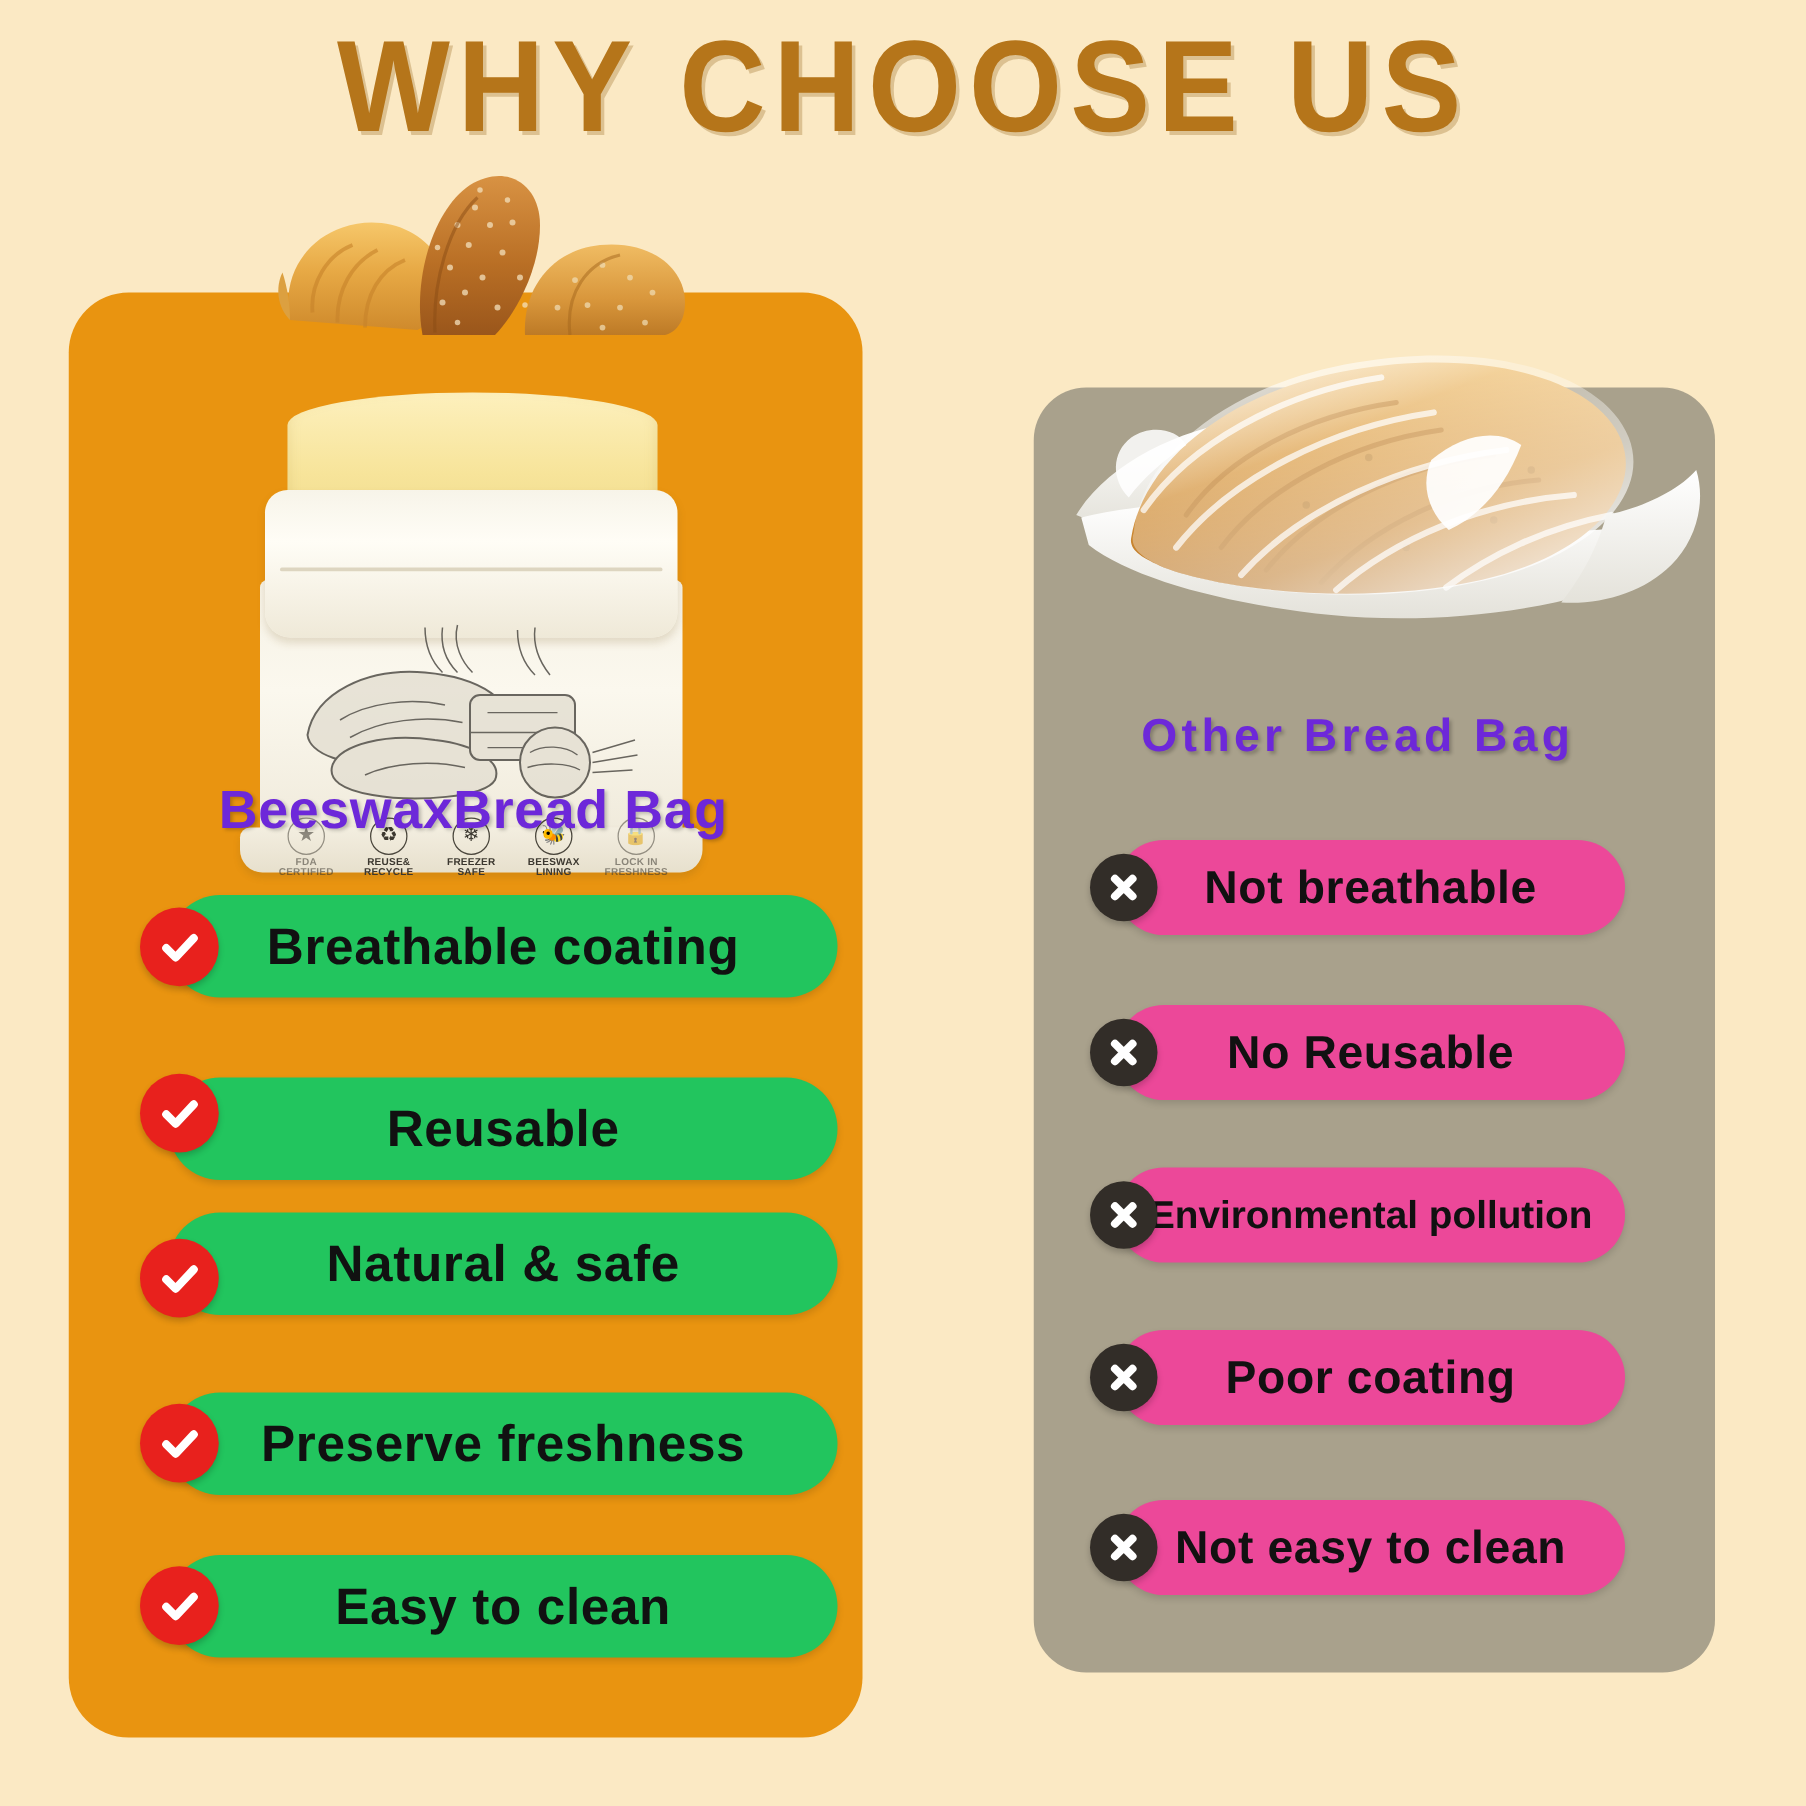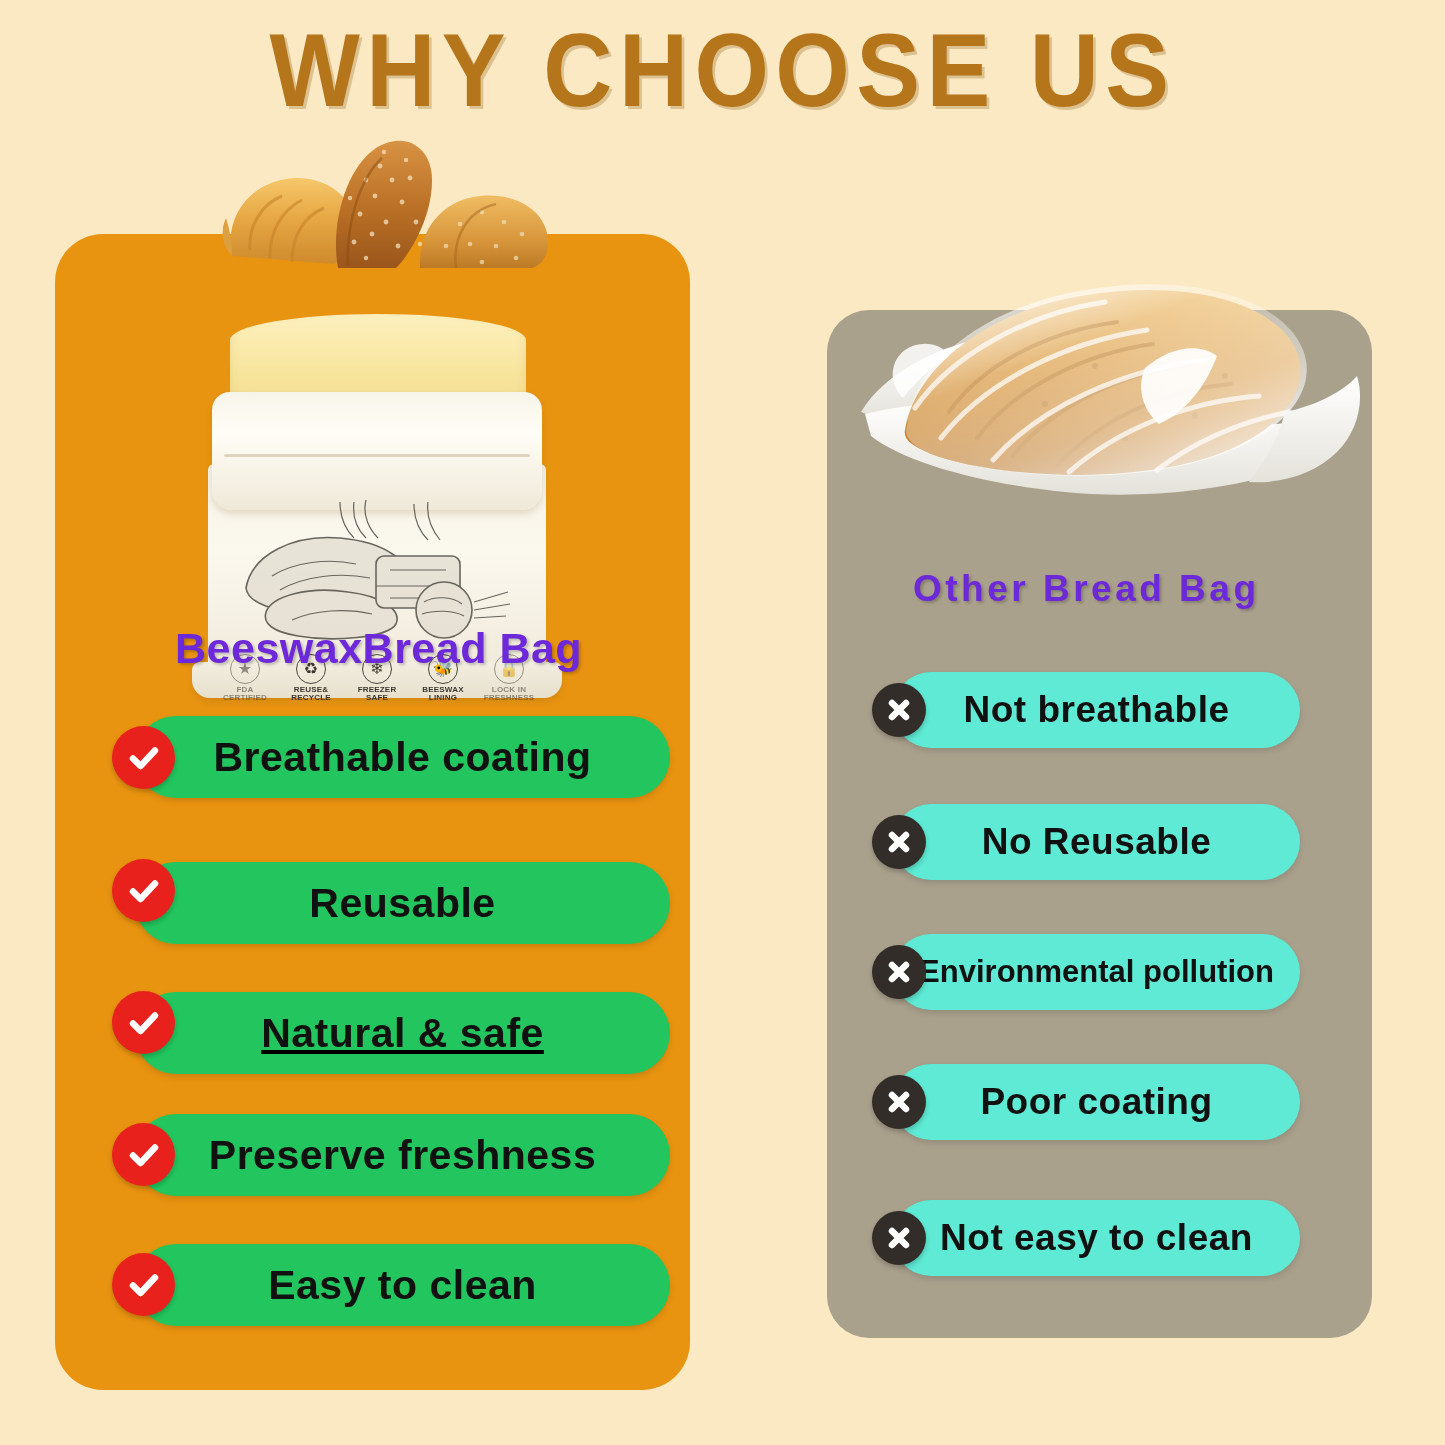--- a/index.html
+++ b/index.html
@@ -68,21 +68,21 @@
     border-radius:42px;
     box-shadow:0 3px 6px rgba(0,0,0,.13);
   }
   .pill-good{
     left:135px; width:535px; height:82px;
     background:#22c55e;
     justify-content:center;
   }
   .pill-bad{
     left:893px; width:407px; height:76px;
-    background:#5eead4;
+    background:#ec4899;
     justify-content:center;
   }
   .pill-label{
     color:#111111;
     font-weight:bold;
     white-space:nowrap;
   }
   .pill-good .pill-label{ font-size:41px; letter-spacing:.5px; }
   .pill-bad  .pill-label{ font-size:37px; letter-spacing:.5px; }
   .pill-bad.tight .pill-label{ font-size:31px; letter-spacing:0; }
@@ -314,21 +314,21 @@
 
 <div class="pill pill-good" style="top:862px;">
   <span class="pill-label">Reusable</span>
 </div>
 <div class="badge badge-check" style="left:112px; top:859px;">
   <svg width="34" height="34" viewBox="0 0 34 34">
       <path d="M6 17.5 L13.5 25 L28 9.5" fill="none" stroke="#ffffff" stroke-width="6.5" stroke-linecap="round" stroke-linejoin="round"></path>
     </svg>
 </div>
 
-<div class="pill pill-good" style="top:992px;text-decoration:underline;">
+<div class="pill pill-good" style="top:970px;">
   <span class="pill-label">Natural &amp; safe</span>
 </div>
 <div class="badge badge-check" style="left:112px; top:991px;">
   <svg width="34" height="34" viewBox="0 0 34 34">
       <path d="M6 17.5 L13.5 25 L28 9.5" fill="none" stroke="#ffffff" stroke-width="6.5" stroke-linecap="round" stroke-linejoin="round"></path>
     </svg>
 </div>
 
 <div class="pill pill-good" style="top:1114px;justify-content:center;">
   <span class="pill-label">Preserve freshness</span>

